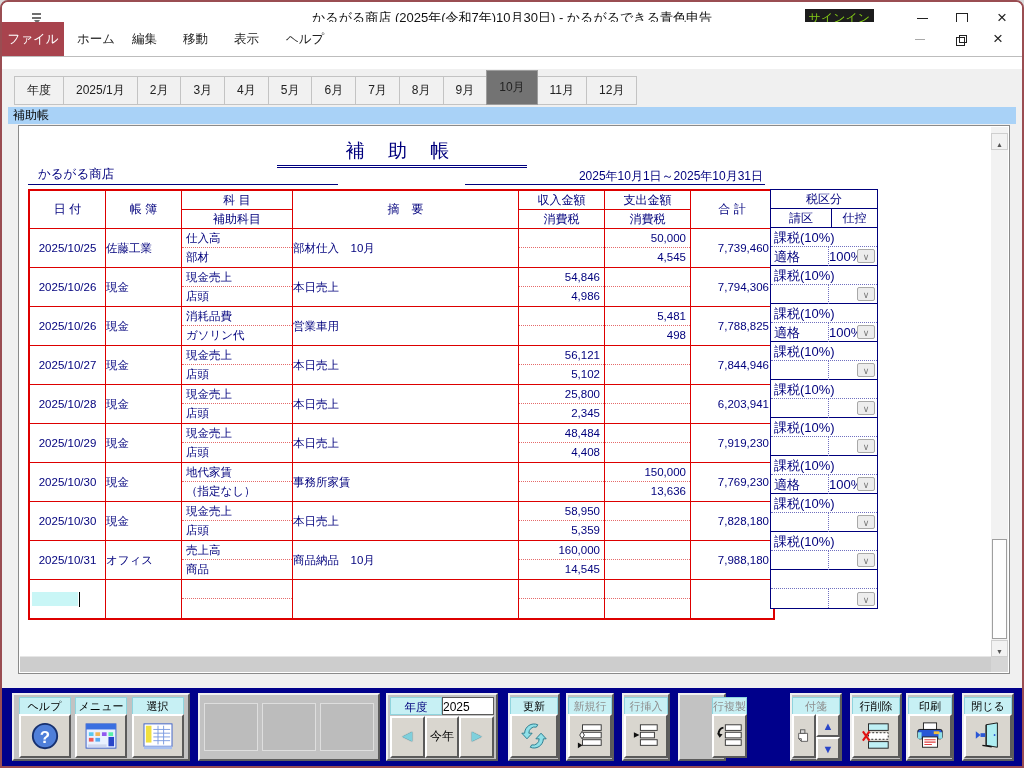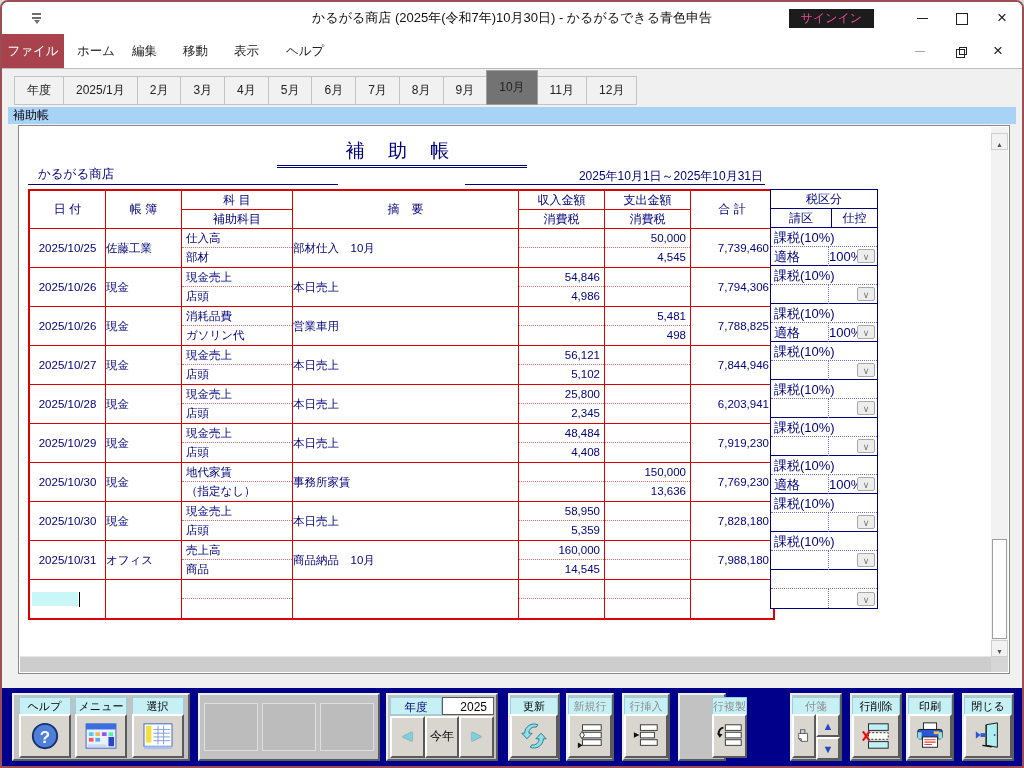--- a/index.html
+++ b/index.html
@@ -6,28 +6,28 @@
   body{width:1024px;height:768px;position:relative;font-family:"Liberation Sans","DejaVu Sans",sans-serif;-webkit-font-smoothing:antialiased;}
   .window{position:absolute;inset:0;box-sizing:border-box;border:2px solid #9a4d52;border-radius:8px 8px 0 0;overflow:hidden;background:#fff;}
 
   
   .titlebar{position:absolute;left:0;top:0;width:100%;height:32px;background:#ffffff;}
   .app-icon{position:absolute;left:28px;top:9px;width:14px;height:14px;}
   .app-icon .b1{position:absolute;left:2px;top:2px;width:9px;height:2px;background:#6f6f6f;}
   .app-icon .b2{position:absolute;left:2px;top:6px;width:9px;height:2px;background:#6f6f6f;}
   .app-icon .b3{position:absolute;left:4px;top:9px;width:0;height:0;border-left:3px solid transparent;border-right:3px solid transparent;border-top:4px solid #6f6f6f;}
   .win-title{position:absolute;left:0;right:0;top:0;height:32px;line-height:32px;text-align:center;font-size:13px;color:#111;}
-  .signin{position:absolute;right:148px;top:7px;height:19px;padding:0 12px;background:#1c1c1c;color:#ec4899;font-size:12px;line-height:19px;border:none;cursor:default;}
+  .signin{position:absolute;right:148px;top:7px;height:19px;padding:0 4px;background:#1c1c1c;color:#84cc16;font-size:12px;line-height:19px;border:none;cursor:default;}
   .cap{position:absolute;top:0;width:40px;height:32px;text-align:center;line-height:32px;color:#222;}
   .cap-min{right:80px;}.cap-max{right:40px;}.cap-close{right:0;}
   .glyph-line{display:inline-block;width:11px;height:1px;background:#222;vertical-align:middle;}
   .glyph-box{display:inline-block;width:10px;height:10px;border:1px solid #222;vertical-align:middle;}
   .glyph-x::before{content:"×";font-size:17px;color:#222;}
   
-  .menubar{position:absolute;left:0;top:32px;width:100%;height:34px;background:#fff;border-bottom:1px solid #bdbdbd;}
+  .menubar{position:absolute;left:0;top:20px;width:100%;height:34px;background:#fff;border-bottom:1px solid #bdbdbd;}
   .menu-file{position:absolute;left:0;top:0;width:62px;height:34px;background:#a8434d;color:#fff;font-size:12.5px;text-align:center;line-height:34px;}
   .menu-item{position:absolute;top:0;height:34px;line-height:34px;font-size:12.5px;color:#222;}
   .mi1{left:75px;}.mi2{left:130px;}.mi3{left:181px;}.mi4{left:232px;}.mi5{left:284px;}
   .mdi-cap{position:absolute;top:0;width:36px;height:34px;line-height:34px;text-align:center;}
   .mdi-min{right:84px;}.mdi-rst{right:44px;}.mdi-close{right:6px;}
   .glyph-line-dim{display:inline-block;width:10px;height:1px;background:#a9a9a9;vertical-align:middle;}
   .glyph-restore{display:inline-block;position:relative;width:9px;height:9px;vertical-align:middle;}
   .glyph-restore .r1{position:absolute;left:0;top:2px;width:7px;height:7px;border:1px solid #222;background:#fff;}
   .glyph-restore .r2{position:absolute;left:3px;top:0;width:6px;height:6px;border:1px solid #222;}
   
@@ -86,21 +86,21 @@
   .tpanel{position:absolute;top:5px;height:68px;background:#c2c2c2;border-top:2px solid #efefef;border-left:2px solid #efefef;border-right:2px solid #5c5c5c;border-bottom:2px solid #5c5c5c;box-sizing:border-box;display:flex;align-items:center;justify-content:space-evenly;}
   .tbtn{width:52px;display:flex;flex-direction:column;}
   .tlabel{height:16px;line-height:16px;background:#c7f0f4;font-size:11px;text-align:center;color:#000;border:1px solid #8fd4de;border-bottom:none;white-space:nowrap;overflow:hidden;}
   .tbtn.disabled .tlabel{color:#8f8f8f;}
   .tface{height:44px;background:#d9d6cf;border-top:2px solid #ffffff;border-left:2px solid #ffffff;border-right:2px solid #5a5a5a;border-bottom:2px solid #5a5a5a;box-sizing:border-box;display:flex;align-items:center;justify-content:center;}
   .slot{width:52px;height:46px;background:#bcbcbc;border:1px solid #dedede;}
   
   .ypanel{left:384px;width:112px;padding:2px;display:block;}
   .yrow1{display:flex;height:18px;}
   .ylabel{flex:0 0 52px;background:#c7f0f4;color:#00007d;font-size:11.5px;text-align:center;line-height:18px;border:1px solid #8fd4de;box-sizing:border-box;}
-  .yvalue{flex:1;background:#fff;color:#000;font-size:12px;text-align:right;line-height:18px;padding-right:6px;border:1px solid #5a5a5a;box-sizing:border-box;}
+  .yvalue{flex:1;background:#fff;color:#000;font-size:12px;text-align:left;line-height:18px;padding-right:6px;border:1px solid #5a5a5a;box-sizing:border-box;}
   .yrow2{display:flex;height:42px;margin-top:1px;}
   .ybtn{flex:1;background:#d9d6cf;border-top:2px solid #fff;border-left:2px solid #fff;border-right:2px solid #5a5a5a;border-bottom:2px solid #5a5a5a;box-sizing:border-box;text-align:center;line-height:36px;font-size:12px;color:#000;}
   .ybtn.prev::before{content:"◀";color:#7fd0dc;font-size:13px;text-shadow:0 0 1px #12536b;}
   .ybtn.next::before{content:"▶";color:#7fd0dc;font-size:13px;text-shadow:0 0 1px #12536b;}
   
   .stack{display:flex;flex-direction:column;width:100%;height:44px;}
   .mini-btn{flex:1;background:#d9d6cf;border-top:2px solid #fff;border-left:2px solid #fff;border-right:2px solid #5a5a5a;border-bottom:2px solid #5a5a5a;box-sizing:border-box;text-align:center;line-height:17px;}
   .tri-up-o::before{content:"△";font-size:11px;color:#222;}
   .tri-dn-o::before{content:"▽";font-size:11px;color:#222;}
   .tri-up-f::before{content:"▲";font-size:11px;color:#2a46c8;}

